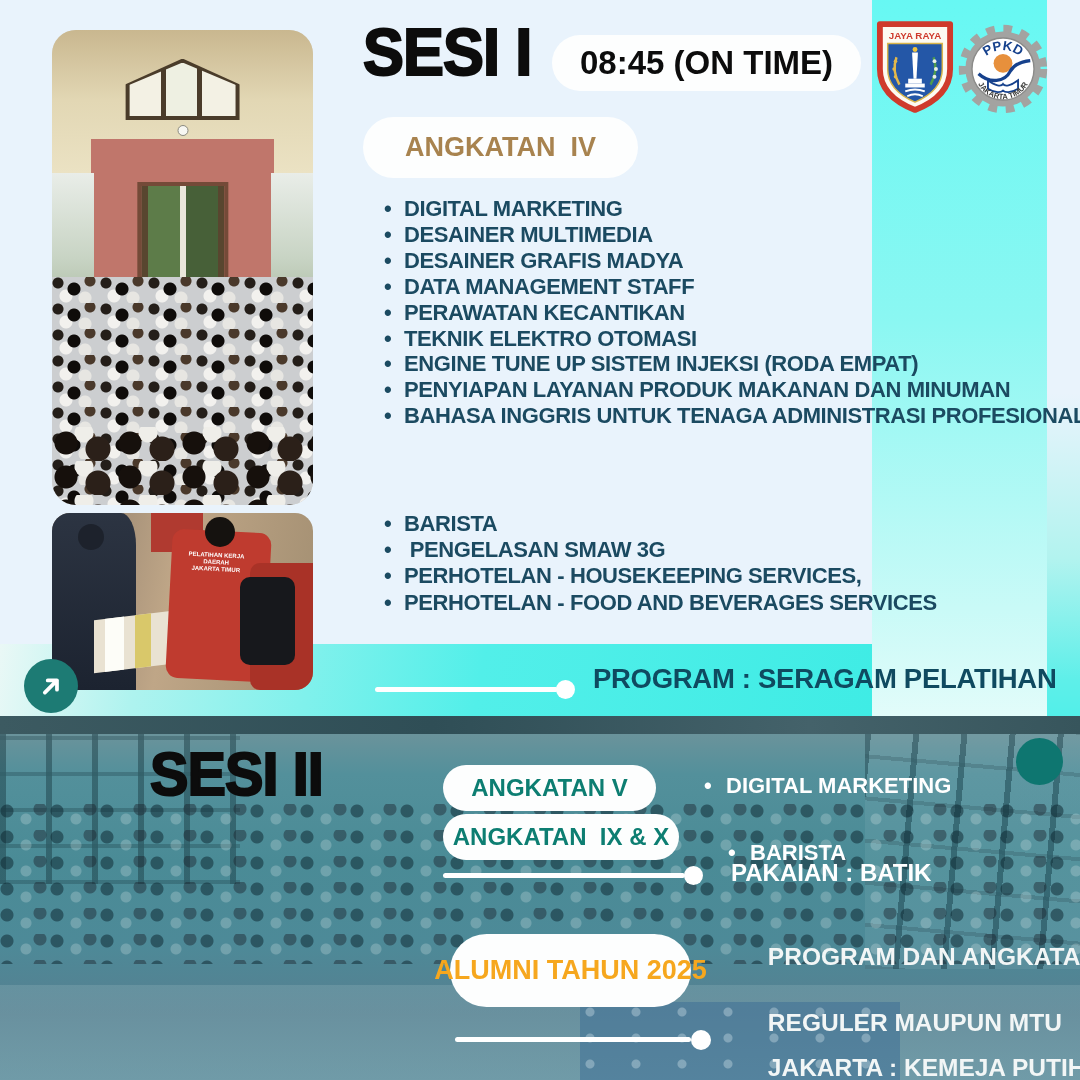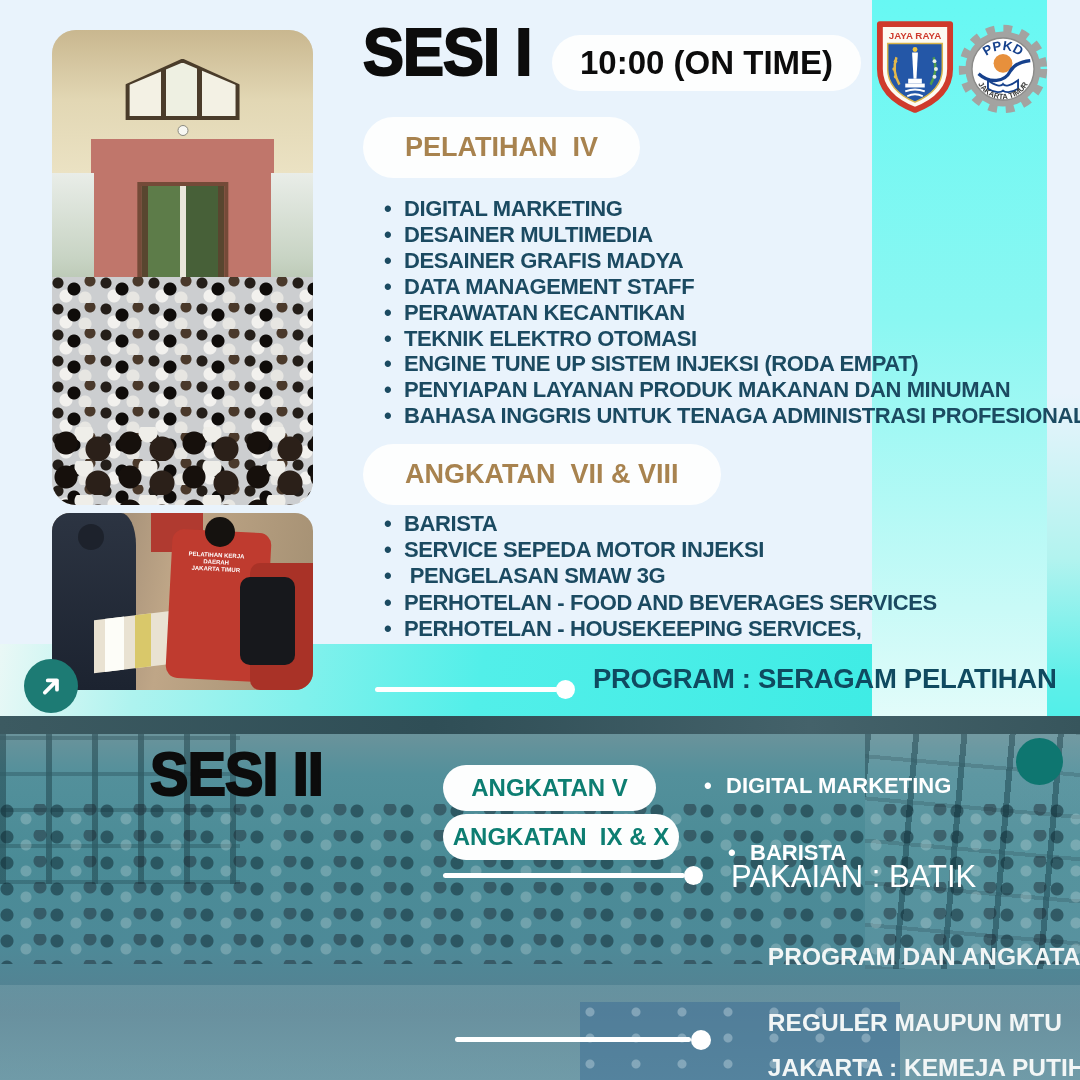--- a/index.html
+++ b/index.html
@@ -131,21 +131,21 @@
   .pillIX{left:443px;top:98px;width:236px;}
 
   .s2-list{position:absolute;left:702px;top:57px;list-style:none;color:#fff;font-weight:bold;font-size:22px;}
   .s2-list li{position:relative;padding-left:24px;white-space:pre;}
   .s2-list li::before{content:"\2022";position:absolute;left:2px;top:0;}
   .s2-list li + li{margin-top:41px;padding-left:48px;}
   .s2-list li + li::before{left:26px;}
 
   .dress2-line{left:443px;top:157px;width:242px;}
   .dress2-dot{left:684px;top:150px;width:19px;height:19px;}
-  .dress2-text{position:absolute;left:731px;top:143px;font-size:31px;font-weight:normal;color:#fff;white-space:pre;}
+  .dress2-text{position:absolute;left:731px;top:143px;font-size:24px;font-weight:bold;color:#fff;white-space:pre;}
 
   .alumni-pill{left:450px;top:218px;width:241px;height:73px;border-radius:37px;font-size:27px;font-weight:bold;color:var(--orange);}
   .alumni-note{position:absolute;left:727px;top:191px;font-size:24.5px;font-weight:bold;color:#f2f6f6;line-height:33px;white-space:pre;}
   .dress3-line{left:455px;top:321px;width:236px;}
   .dress3-dot{left:691px;top:314px;width:20px;height:20px;}
   .dress3-text{position:absolute;left:727px;top:307px;font-size:24.5px;font-weight:bold;color:#f2f6f6;line-height:30px;white-space:pre;}
 </style>
 </head>
 <body>
 
@@ -182,21 +182,21 @@
       </div>
     </div>
 
     <div class="fab fab1">
       <svg viewBox="0 0 56 56">
         <path d="M17 39 L38 18 M22 18 H38 V34" stroke="#fff" stroke-width="6.5" fill="none" stroke-linecap="round" stroke-linejoin="round"></path>
       </svg>
     </div>
 
     <h1 class="big-title s1-title">SESI I</h1>
-    <div class="pill s1-time">10:00 (ON TIME)</div>
+    <div class="pill s1-time">08:45 (ON TIME)</div>
 
     <svg class="logo logo-jakarta" viewBox="0 0 80 96">
       <path d="M4 4 H76 V50 Q76 78 40 92 Q4 78 4 50 Z" fill="#fdfaf2" stroke="#cf3a2c" stroke-width="6" stroke-linejoin="round"></path>
       <text x="40" y="19" text-anchor="middle" font-size="10" font-weight="bold" fill="#cf3a2c">JAYA RAYA</text>
       <path d="M12 24 H68 V50 Q68 72 40 84 Q12 72 12 50 Z" fill="#2457a7" stroke="#d9b54a" stroke-width="1.5"></path>
       <circle cx="40" cy="30" r="2.5" fill="#f2c53d"></circle>
       <polygon points="37,33 43,33 41.5,60 38.5,60" fill="#ffffff"></polygon>
       <rect x="33" y="60" width="14" height="5" fill="#ffffff"></rect>
       <rect x="30" y="65" width="20" height="4" fill="#ffffff"></rect>
       <path d="M21 38 Q16 52 24 66" stroke="#e3b84b" stroke-width="2.5" fill="none"></path>
@@ -223,40 +223,38 @@
         <textPath href="#arcTop" startOffset="50%" text-anchor="middle">PPKD</textPath>
       </text>
       <circle cx="50" cy="44" r="10" fill="#e7903c"></circle>
       <path d="M24 55 C36 66 52 64 58 52 C62 45 70 42 79 41" stroke="#16418c" stroke-width="3.5" fill="none"></path>
       <path d="M34 62 C42 68 48 69 50 66 C52 69 58 68 66 62 L66 71 C58 76 52 75 50 73 C48 75 42 76 34 71 Z" fill="#ffffff" stroke="#16418c" stroke-width="2"></path>
       <text font-size="8" font-weight="bold" fill="#3a3a38">
         <textPath href="#arcBot" startOffset="50%" text-anchor="middle">JAKARTA TIMUR</textPath>
       </text>
     </svg>
 
-    <div class="pill gpill gpill1">PELATIHAN  IV</div>
+    <div class="pill gpill gpill1">ANGKATAN  IV</div>
     <ul class="blist list1">
         <li>DIGITAL MARKETING</li>
         <li>DESAINER MULTIMEDIA</li>
         <li>DESAINER GRAFIS MADYA</li>
         <li>DATA MANAGEMENT STAFF</li>
         <li>PERAWATAN KECANTIKAN</li>
         <li>TEKNIK ELEKTRO OTOMASI</li>
         <li>ENGINE TUNE UP SISTEM INJEKSI (RODA EMPAT)</li>
         <li>PENYIAPAN LAYANAN PRODUK MAKANAN DAN MINUMAN</li>
         <li>BAHASA INGGRIS UNTUK TENAGA ADMINISTRASI PROFESIONAL</li>
       </ul>
 
-    <div class="pill gpill gpill2">ANGKATAN  VII &amp; VIII</div>
     <ul class="blist list2">
         <li>BARISTA</li>
-        <li>SERVICE SEPEDA MOTOR INJEKSI</li>
         <li> PENGELASAN SMAW 3G</li>
+        <li>PERHOTELAN - HOUSEKEEPING SERVICES,</li>
         <li>PERHOTELAN - FOOD AND BEVERAGES SERVICES</li>
-        <li>PERHOTELAN - HOUSEKEEPING SERVICES,</li>
       </ul>
 
     <div class="ld-line dress1-line"></div>
     <div class="ld-dot dress1-dot"></div>
     <div class="dress1-text">PROGRAM : SERAGAM PELATIHAN</div>
   </section>
 
   <section class="s2">
     <div class="s2-darktop"></div>
     <div class="s2-winl"></div>
@@ -273,20 +271,21 @@
 
     <ul class="s2-list">
         <li>DIGITAL MARKETING</li>
         <li>BARISTA</li>
       </ul>
 
     <div class="ld-line dress2-line"></div>
     <div class="ld-dot dress2-dot"></div>
     <div class="dress2-text">PAKAIAN : BATIK</div>
 
+    <div class="pill alumni-pill">ALUMNI TAHUN 2025</div>
     <div class="alumni-note">
       <span>PROGRAM DAN ANGKATAN</span><br>
       <span>REGULER MAUPUN MTU</span><br>
       <span> YANG BELUM TERCANTUM</span>
     </div>
 
     <div class="ld-line dress3-line"></div>
     <div class="ld-dot dress3-dot"></div>
     <div class="dress3-text">
       <span>JAKARTA : KEMEJA PUTIH</span>

